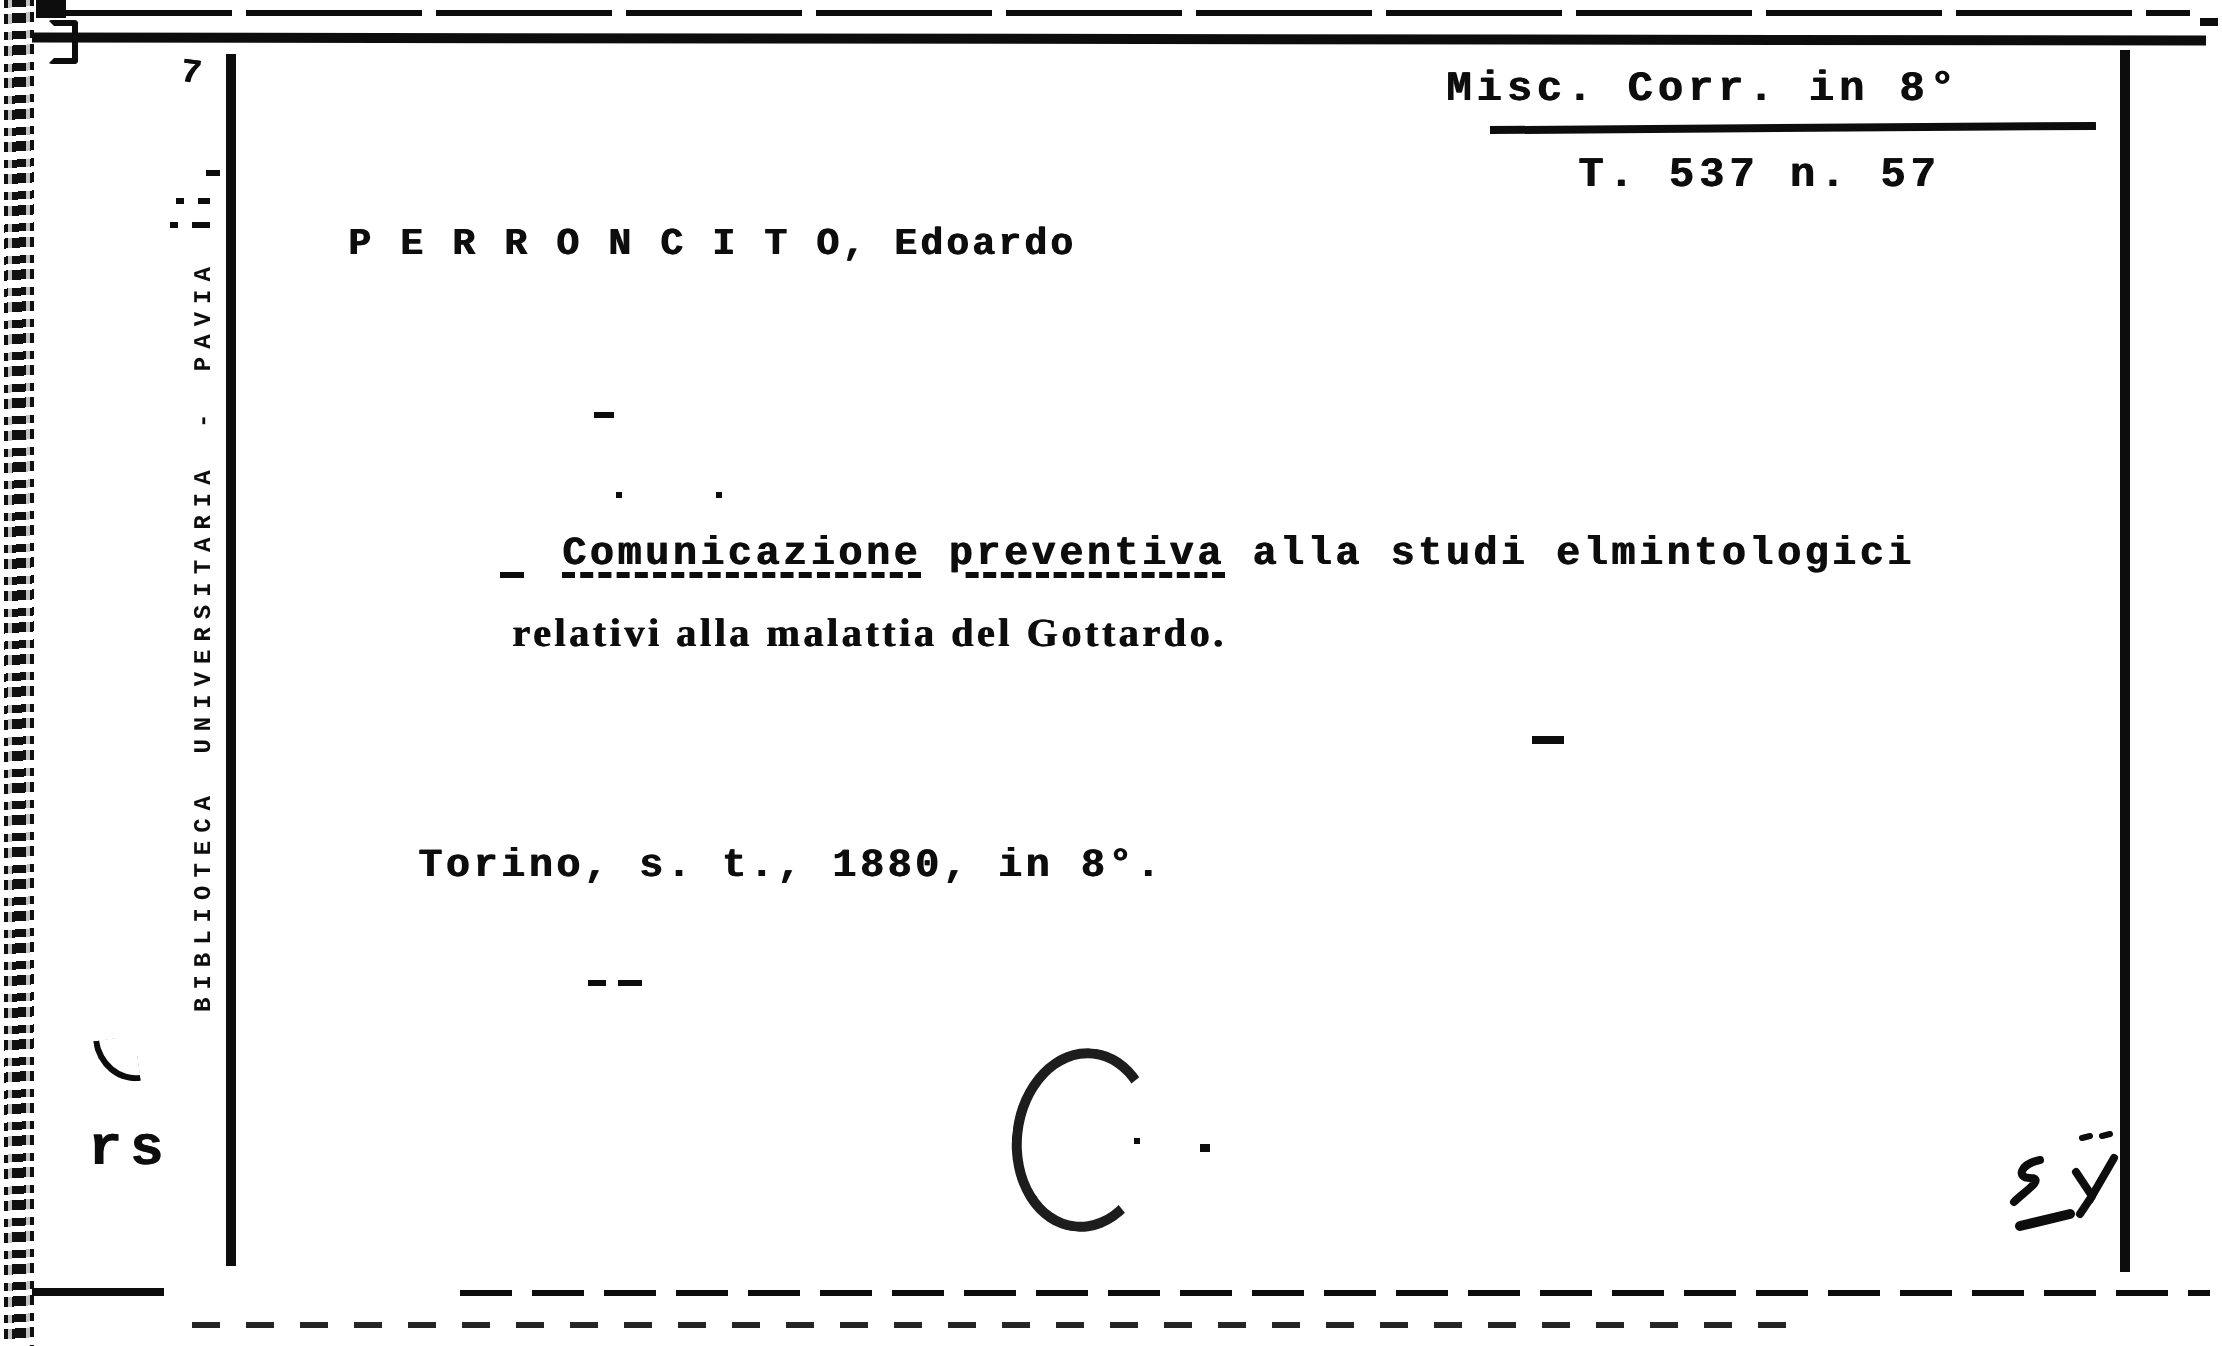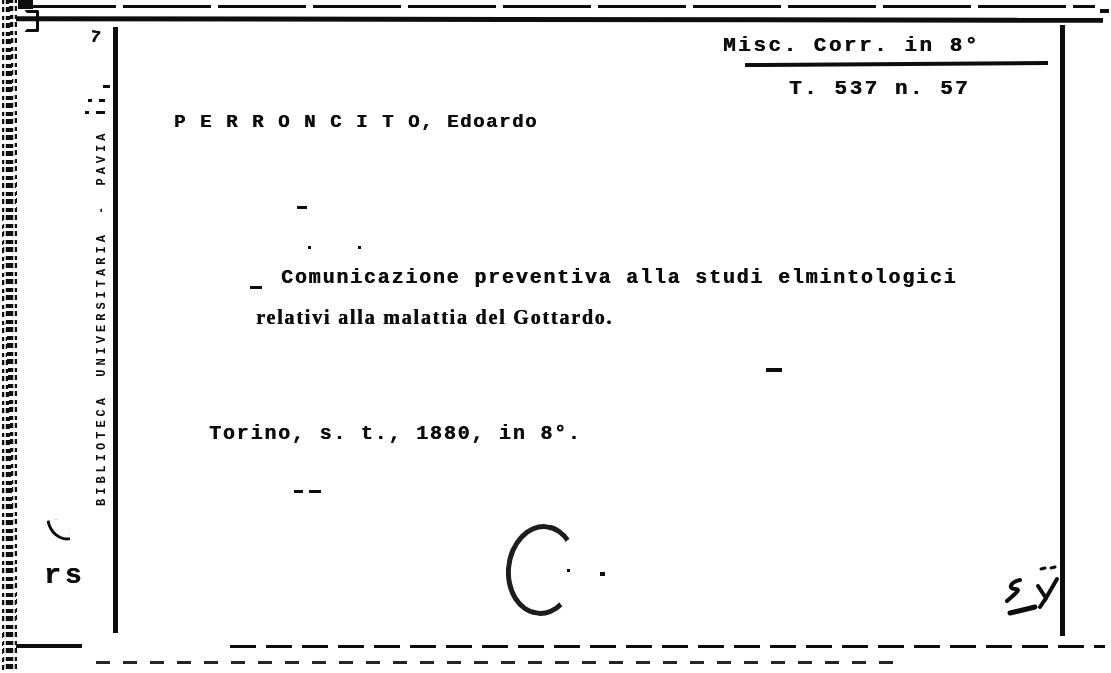--- a/index.html
+++ b/index.html
@@ -17,21 +17,21 @@
   .classification-underline { position:absolute; left:745px; top:62px; width:303px; height:4px;
         background:#0d0d0d; transform:rotate(-0.4deg); }
   .shelfmark { top:77px; left:789px; font-size:21px; letter-spacing:2.5px; }
 
   
   .heading { top:111px; left:174px; font-size:19px; letter-spacing:1.6px; }
   .body-line { font-size:20px; letter-spacing:1.8px; }
   .title-1 { top:266px; left:281px; }
   .title-2 { top:306px; left:256px;font-family:Liberation Serif, serif; }
   .imprint { top:422px; left:209px; }
-  .u-dash { text-decoration-style:dashed;
+  .u-dash { text-decoration:underline; text-decoration-style:dashed;
             text-decoration-thickness:2.5px; text-underline-offset:4px; }
 
   
   .vertical-stamp { position:absolute; left:-82px; top:311px; width:372px; height:18px;
         transform:rotate(-90deg); text-align:center; font-weight:700;
         font-size:12px; letter-spacing:4px; word-spacing:6px; white-space:nowrap; }
   .corner-note { top:560px; left:44px; font-size:28px; letter-spacing:4px; }
   .pencil-seven { top:28px; left:90px; font-size:17px; transform:rotate(8deg); }
 
   

